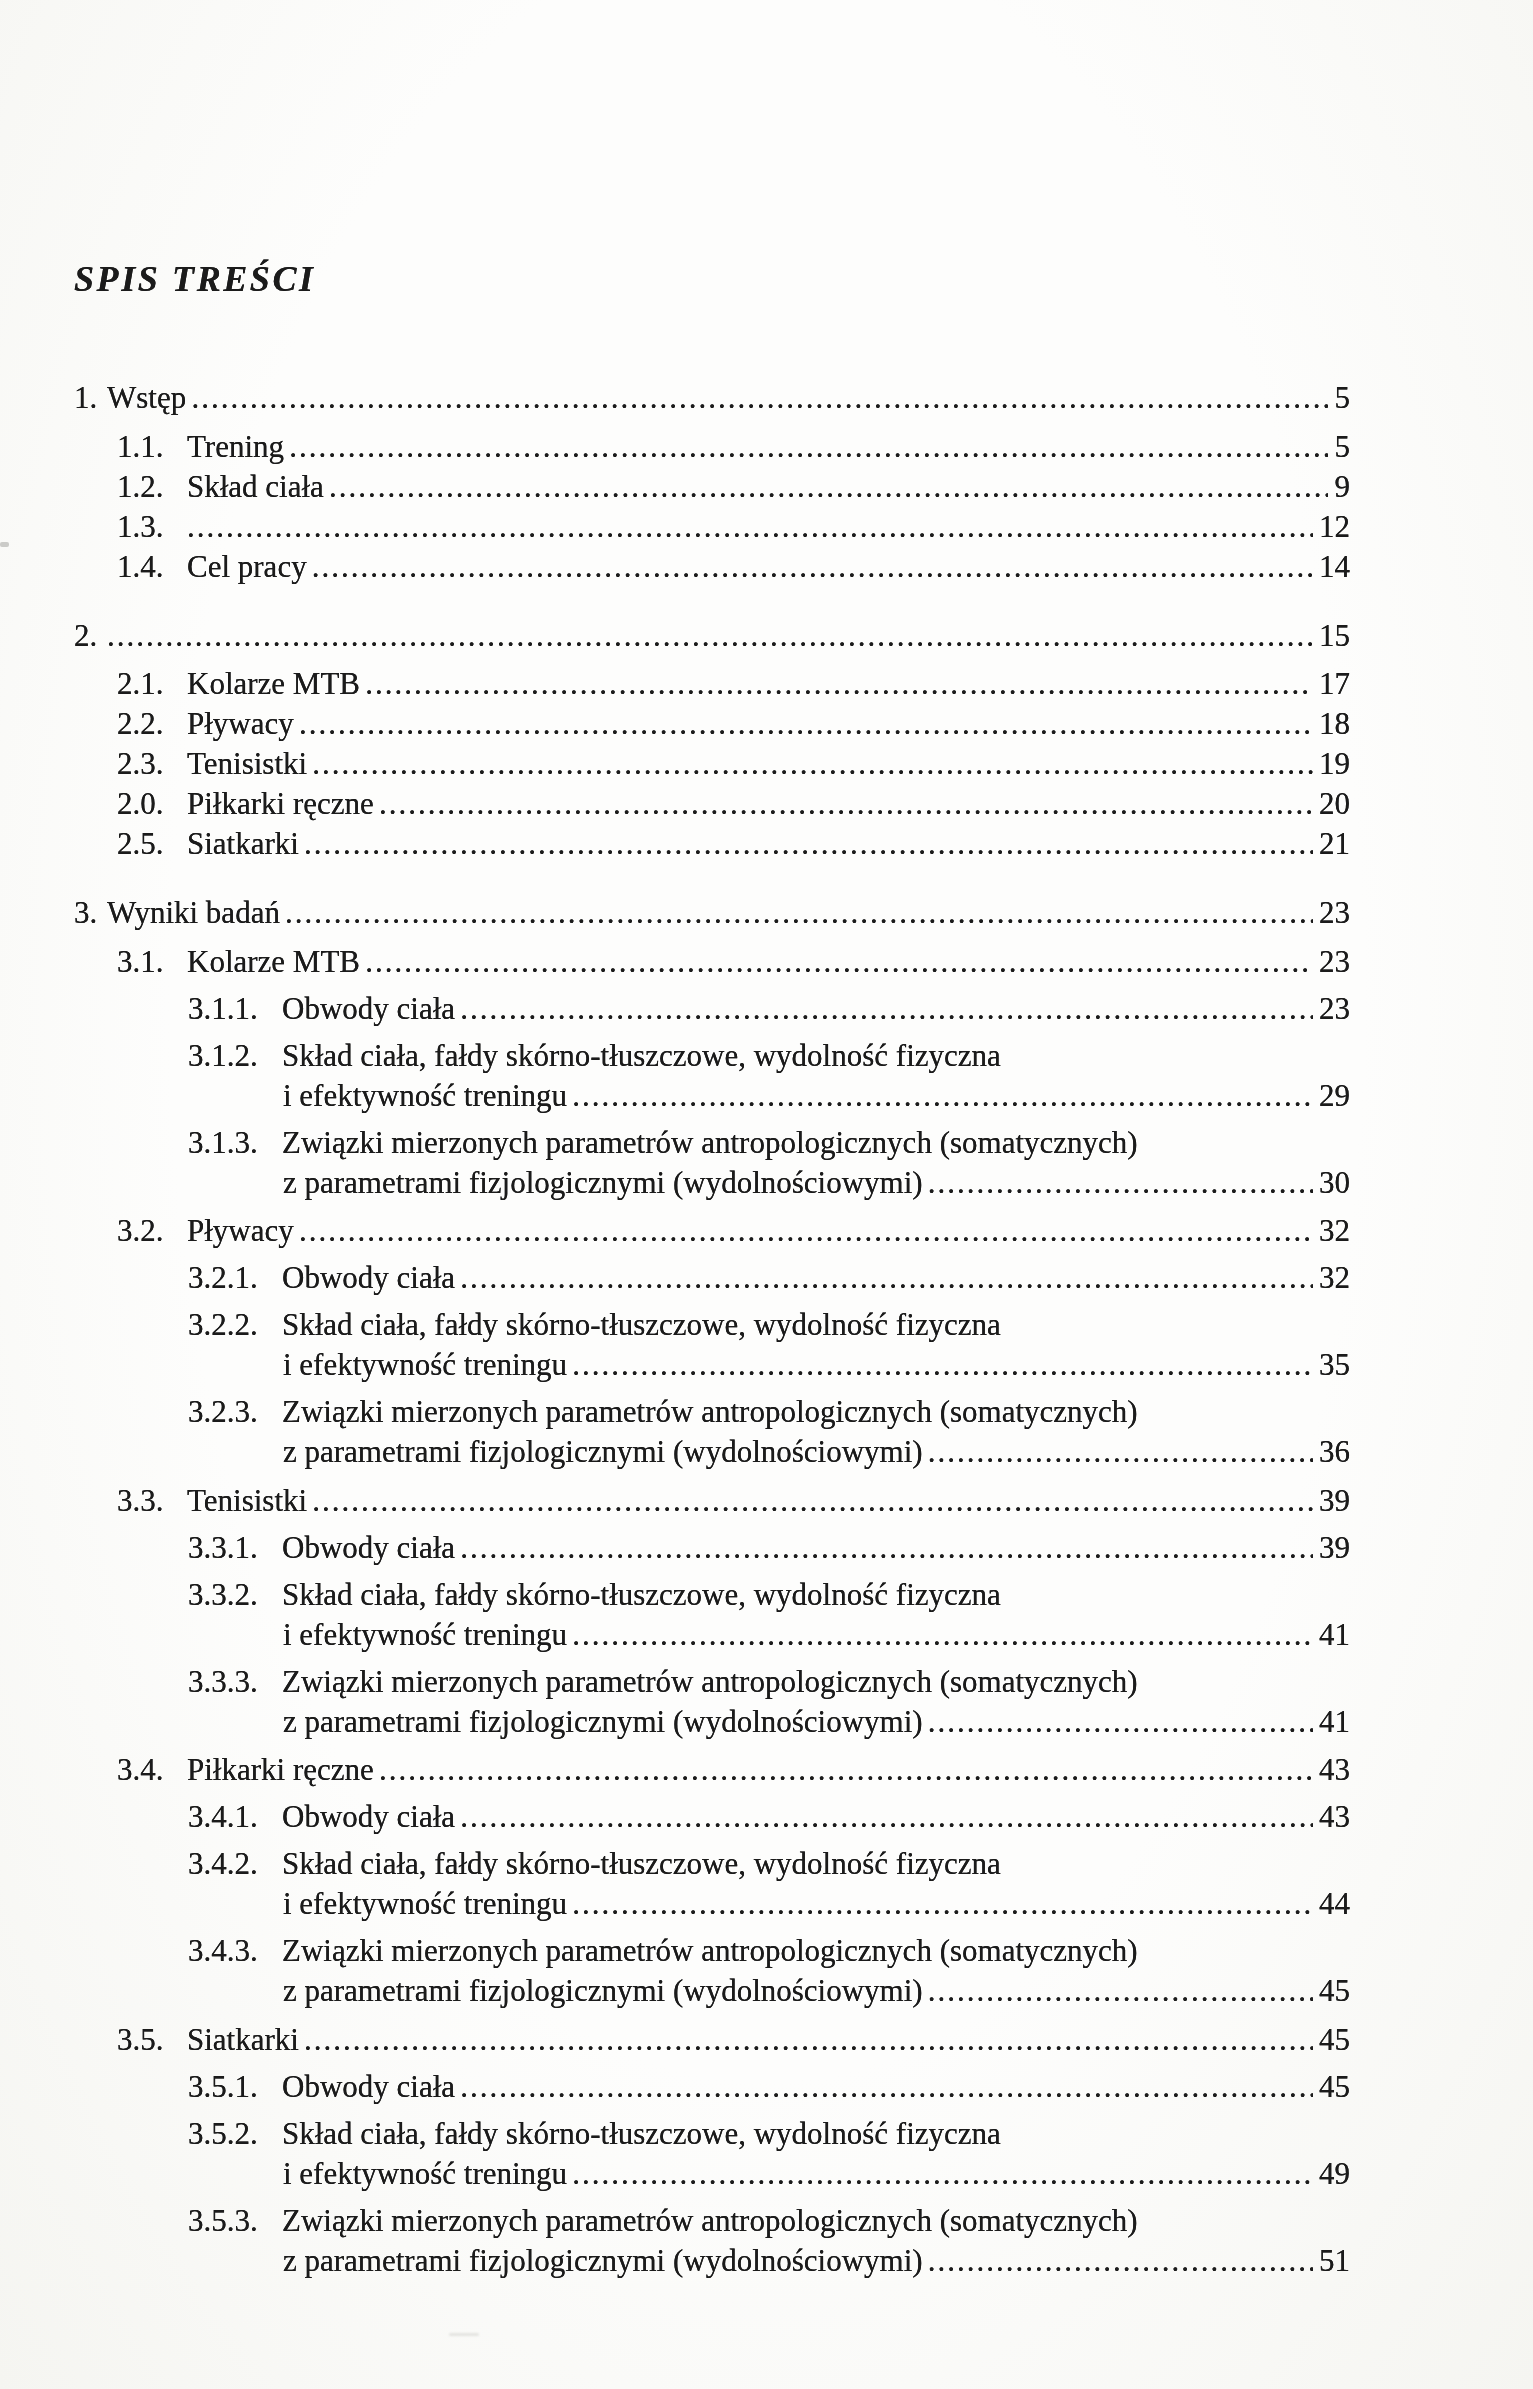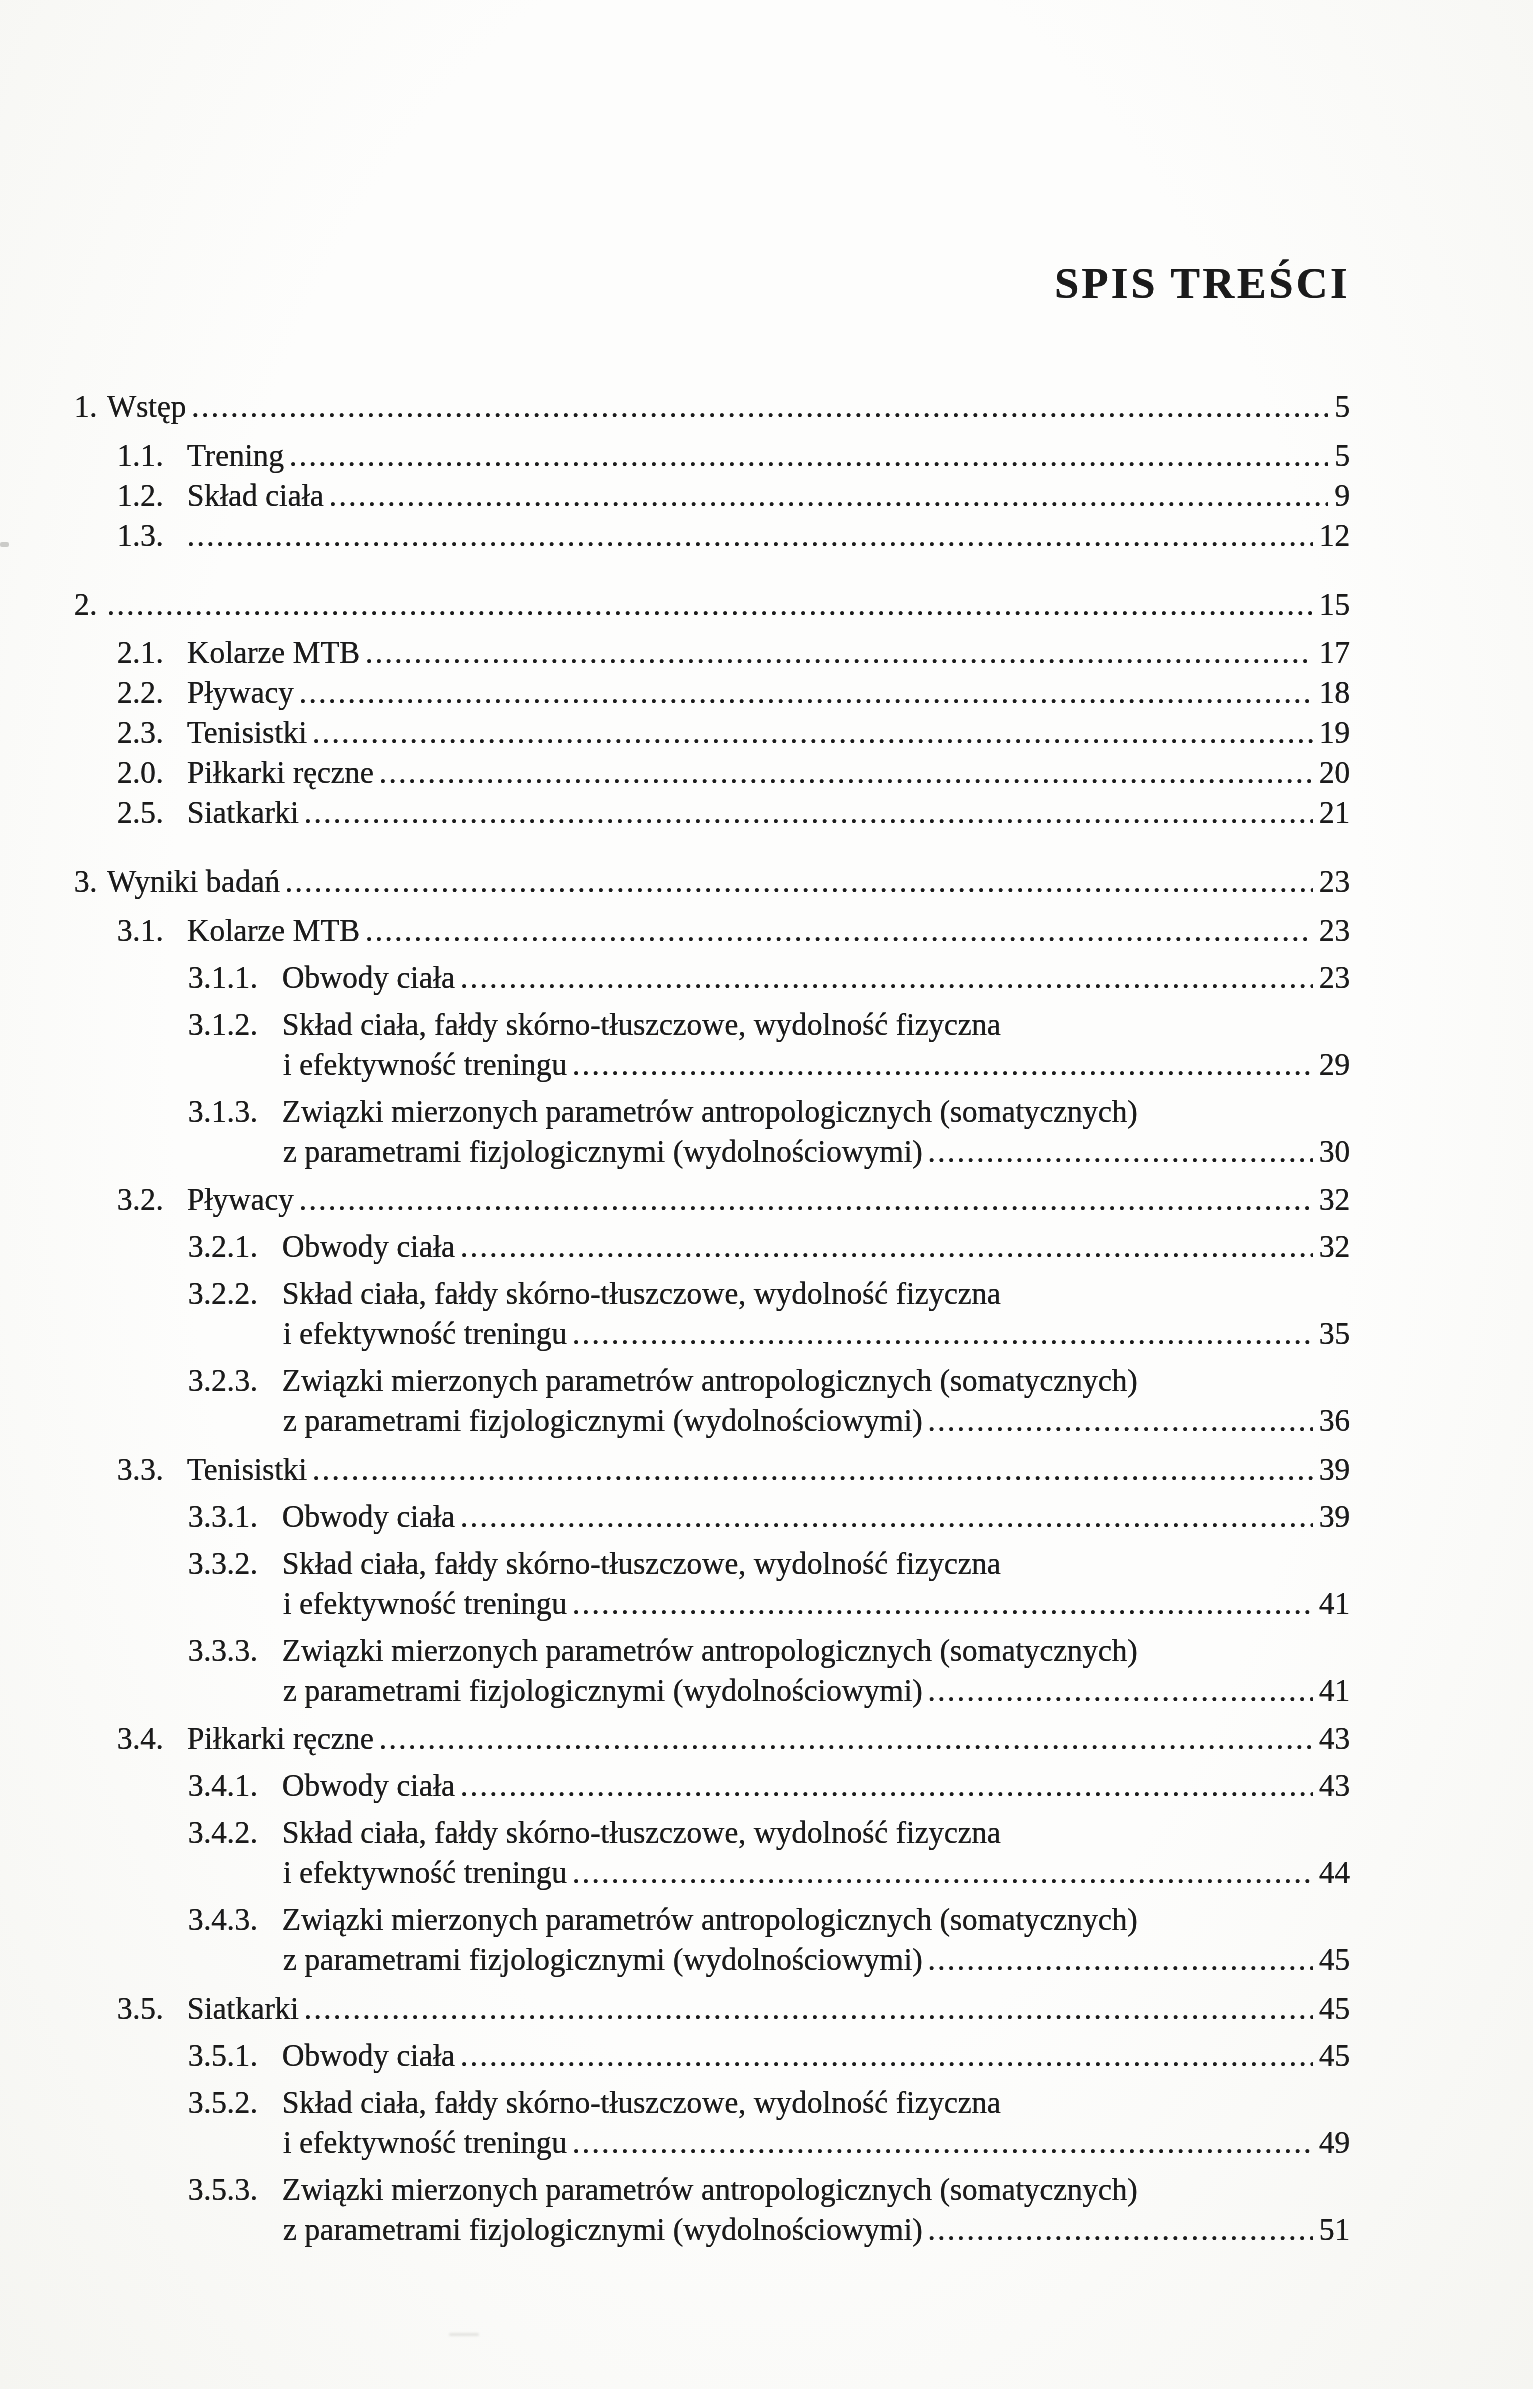--- a/index.html
+++ b/index.html
@@ -15,26 +15,27 @@
     overflow:hidden;
     background:radial-gradient(ellipse at 50% 42%, #fdfdfc 55%, #f5f5f1 100%);
     font-family:"Liberation Serif","DejaVu Serif",serif;
     color:var(--ink);
   }
   .page-inner{
     margin:0 183px 0 74px;   
     padding-top:258px;
   }
   .toc-title{
-    text-align:right;
+    text-align:left;
     font-weight:bold;
-    font-size:44px;
+    font-size:36px;
     letter-spacing:2.6px;
     margin:0 0 78px 0;
     text-shadow:0 0 0.5px var(--ink);
+    font-style:italic;
   }
   .toc-entries{display:block;}
   .row{
     display:flex;
     align-items:baseline;
     font-size:31px;
     line-height:40px;
     white-space:nowrap;
     text-shadow:0 0 0.3px var(--ink);
   }
@@ -88,20 +89,26 @@
     <span class="num">1.2.</span>
     <span class="label">Skład ciała</span>
     <span class="leader"></span>
     <span class="page">9</span>
   </div>
       <div class="row lvl2">
     <span class="num">1.3.</span>
     <span class="leader"></span>
     <span class="page">12</span>
   </div>
+      <div class="row lvl2">
+    <span class="num">1.4.</span>
+    <span class="label">Cel pracy</span>
+    <span class="leader"></span>
+    <span class="page">14</span>
+  </div>
       <div class="row lvl1 sec-gap">
     <span class="num">2.</span>
     <span class="leader"></span>
     <span class="page">15</span>
   </div>
       <div class="row lvl2">
     <span class="num">2.1.</span>
     <span class="label">Kolarze MTB</span>
     <span class="leader"></span>
     <span class="page">17</span>

